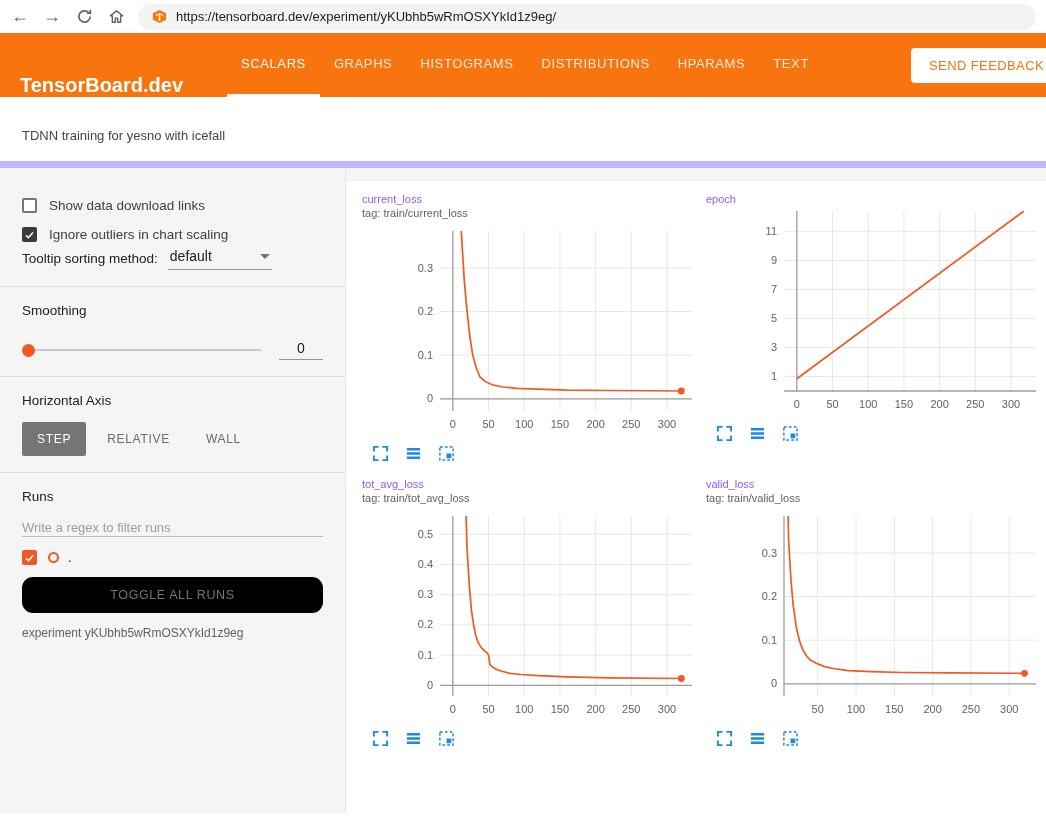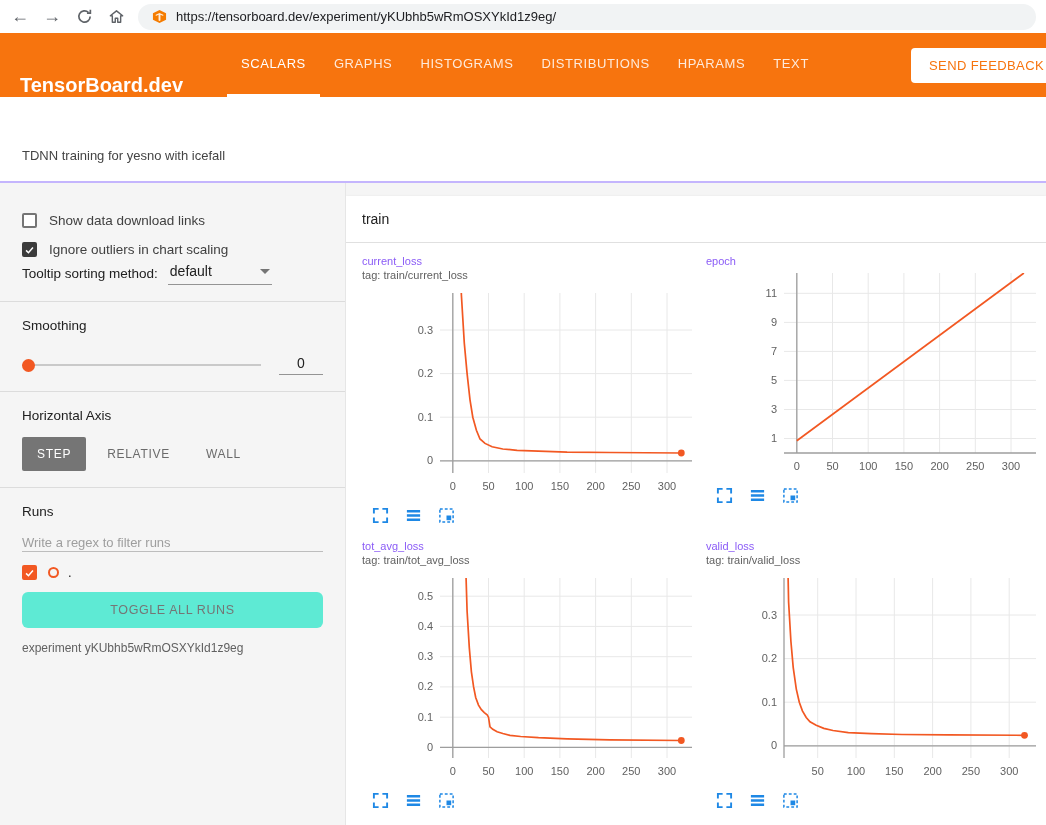--- a/index.html
+++ b/index.html
@@ -15,21 +15,21 @@
 
   
   .tbheader{height:64px;background:#f7740e;display:flex;align-items:flex-end;position:relative;overflow:hidden;color:#fff}
   .logo{font-size:20px;font-weight:700;margin:0 44px 0 20px;white-space:nowrap}
   .tabs{display:flex;height:100%}
   .tab{display:flex;align-items:center;padding:0 14px;font-size:13px;font-weight:500;letter-spacing:.6px;color:rgba(255,255,255,.85);border-bottom:3px solid transparent;cursor:pointer;white-space:nowrap}
   .tab.active{color:#fff;border-bottom-color:#fff}
   .feedback{position:absolute;right:-16px;top:15px;background:#fff;color:#f7740e;border:none;border-radius:4px;font-size:13px;font-weight:500;letter-spacing:.4px;padding:10px 18px;font-family:inherit;white-space:nowrap;cursor:pointer}
 
   
-  .subheader{height:86px;background:#fff;display:flex;align-items:flex-end;padding:0 0 18px 22px;border-bottom:2px solid #c4b5fd}
+  .subheader{height:71px;background:#fff;display:flex;align-items:flex-end;padding:0 0 18px 22px;border-bottom:7px solid #c4b5fd}
   .subtitle{font-size:13px;color:#444}
 
   .content{display:flex;height:645px}
 
   
   .sidebar{width:346px;background:#f5f5f5;padding:16px 22px 0;flex-shrink:0;border-right:1px solid #e6e6e6;overflow:hidden}
   .divider{height:1px;background:#dcdcdc;margin:16px -22px}
   .cbrow{display:flex;align-items:flex-end;gap:12px;height:29px;font-size:13.5px;color:#404040;cursor:pointer}
   .cb{width:15px;height:15px;border:2px solid #757575;border-radius:2px;background:#fff;flex-shrink:0;display:flex;align-items:center;justify-content:center}
   .cb.checked{background:#3b3b3b;border-color:#3b3b3b}
@@ -44,21 +44,21 @@
   .slider-dot{position:absolute;left:0;top:-5.5px;width:13px;height:13px;border-radius:50%;background:#f25822}
   .slider-val{width:44px;margin-left:18px;border-bottom:1px solid #949494;text-align:center;font-size:14px;color:#212121;padding-bottom:3px}
   .axis-buttons{display:flex;gap:6px;margin-top:14px}
   .axis-btn{font-size:12px;letter-spacing:.7px;padding:10px 15px;border:none;border-radius:2px;background:transparent;color:#6b6b6b;font-family:inherit;cursor:pointer}
   .axis-btn.active{background:#757575;color:#fff}
   .runs-input{margin-top:14px;border-bottom:1px solid #bdbdbd;padding-bottom:0}
   .runs-input input{border:none;outline:none;background:transparent;width:100%;font-size:13px;font-family:inherit;color:#212121}
   .runs-input input::placeholder{color:#9e9e9e}
   .run-row{display:flex;align-items:center;gap:9px;margin-top:13px;font-size:13px;color:#212121}
   .run-ring{width:11px;height:11px;border-radius:50%;border:2px solid #f25822;margin-left:2px;flex-shrink:0}
-  .toggle-btn{margin-top:12px;width:100%;background:#5eead4;border:none;border-radius:6px;color:#757575;font-size:12.5px;letter-spacing:.6px;padding:11px 0;font-family:inherit;cursor:pointer}
+  .toggle-btn{margin-top:12px;width:100%;background:#000000;border:none;border-radius:11px;color:#757575;font-size:12.5px;letter-spacing:.6px;padding:11px 0;font-family:inherit;cursor:pointer}
   .exp-caption{margin-top:13px;font-size:12px;color:#616161}
 
   
   .main{flex:1;background:#f5f5f5;display:flex;flex-direction:column;overflow:hidden}
   .filter-row{height:38px;background:#fff;display:flex;align-items:center;gap:10px;padding:0 14px;border-bottom:1px solid #8a8a8a}
   .filter-row svg{width:17px;height:17px;flex-shrink:0}
   .filter-row input{flex:1;border:none;outline:none;font-size:15px;font-family:inherit;color:#212121;background:transparent}
   .filter-row input::placeholder{color:#757575}
   .card{margin-top:13px;background:#fff;box-shadow:0 1px 3px rgba(0,0,0,.12);flex:1}
   .card-header{height:47px;display:flex;align-items:center;padding:0 16px;font-size:14px;color:#212121;border-bottom:1px solid #e0e0e0;cursor:pointer}
@@ -173,23 +173,20 @@
       </span>
       <span class="run-ring"></span>
       <span>.</span>
     </div>
     <button class="toggle-btn">TOGGLE ALL RUNS</button>
     <div class="exp-caption">experiment yKUbhb5wRmOSXYkId1z9eg</div>
   </aside>
 
   <main class="main">
     <div class="card">
-      <div class="card-header">
-        <span>train</span>
-      </div>
       <div class="charts" id="charts">
           <div class="chart">
             <div class="ct">current_loss</div>
             <div class="cg">tag: train/current_loss</div>
             <svg class="plot" width="334" height="212">
               <defs>
                 <clipPath id="clip0">
                   <rect x="78" y="6" width="252" height="180"></rect>
                 </clipPath>
               </defs>

